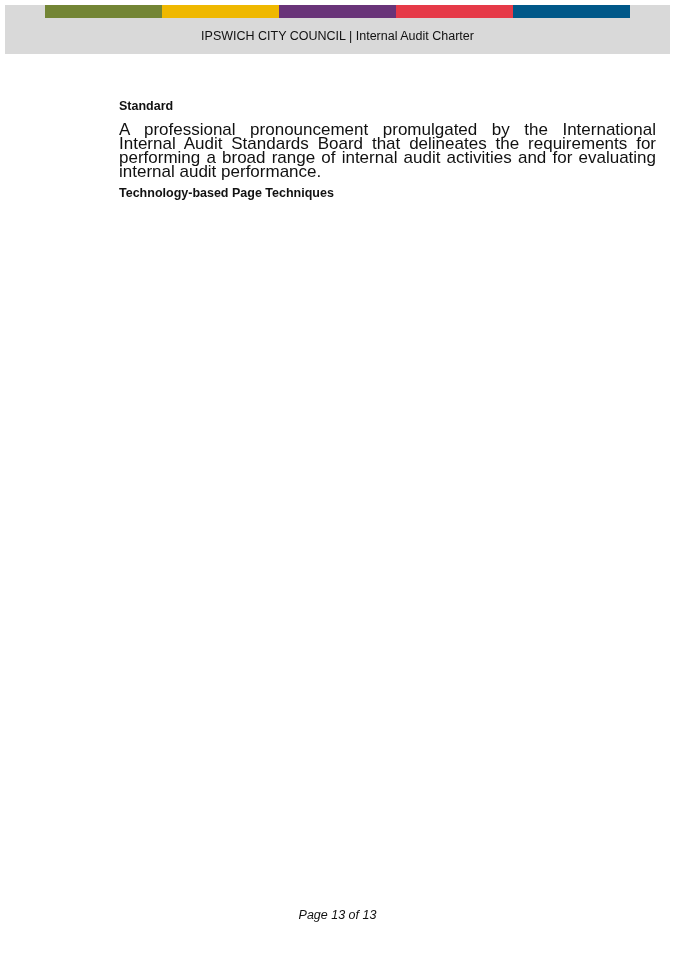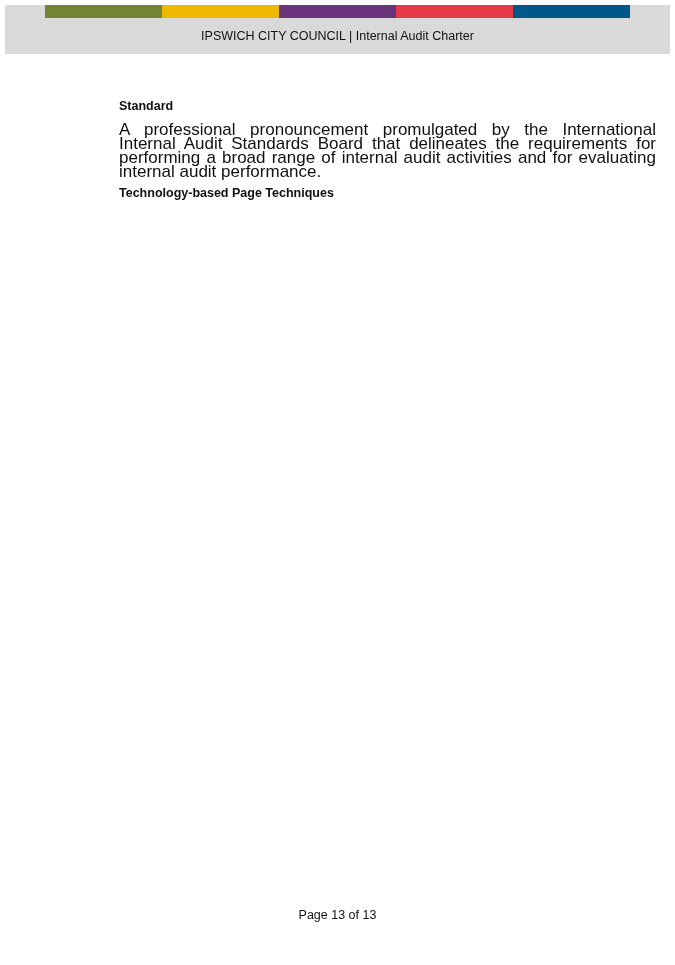--- a/index.html
+++ b/index.html
@@ -66,20 +66,21 @@
       margin: 0 0 6px 0;
     }
     .page-footer {
       position: absolute;
       left: 0;
       top: 908px;
       width: 675px;
       text-align: center;
       font-size: 12.5px;
       color: #111111;
+      font-style: italic;
     }
   </style>
 </head>
 <body>
 
 <div class="header-band" style="background: rgb(217, 217, 217);"></div>
 
 <div class="color-bar">
   <div class="seg" style="background: rgb(115, 133, 53);"></div>
   <div class="seg" style="background: rgb(239, 184, 0);"></div>

